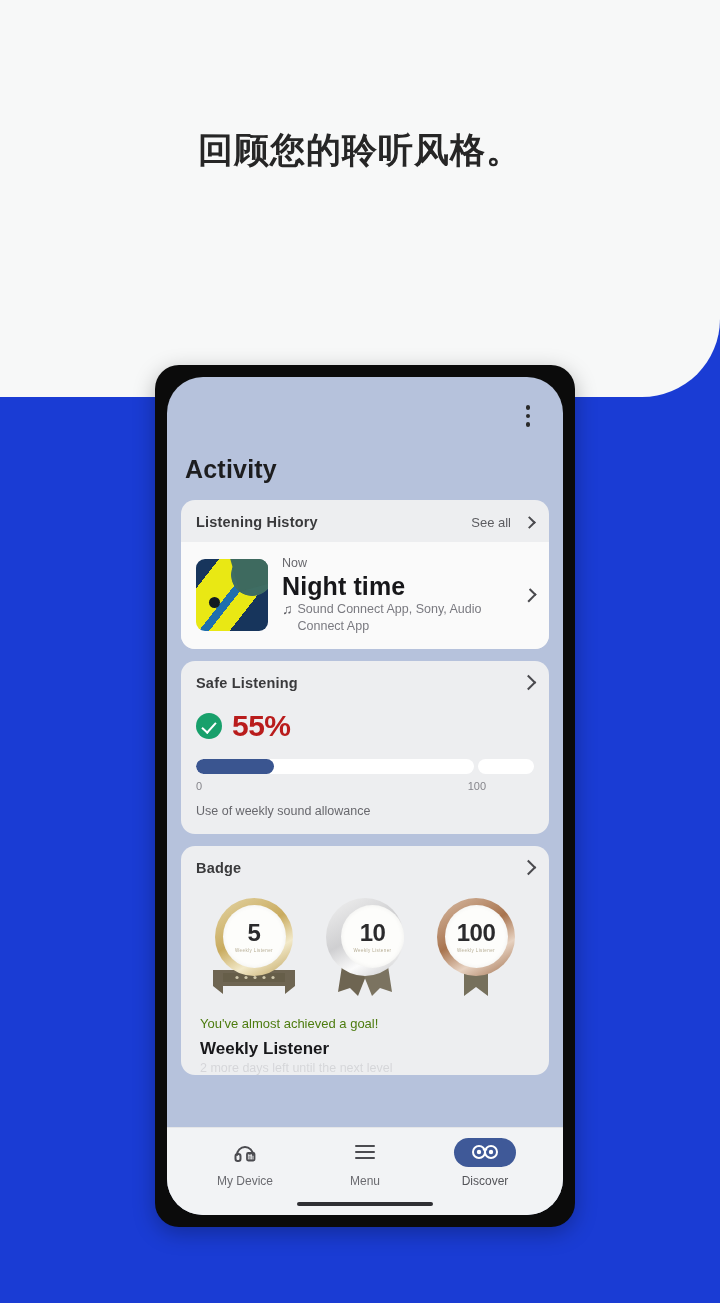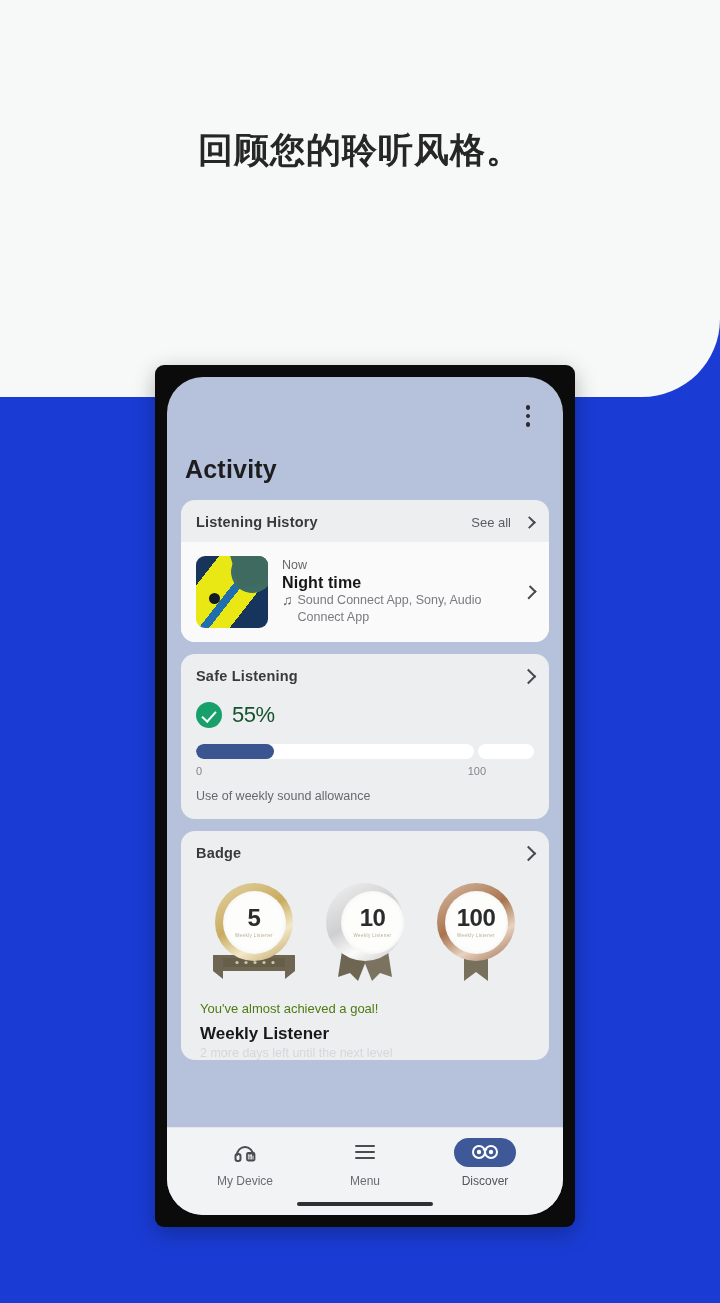--- a/index.html
+++ b/index.html
@@ -43,21 +43,21 @@
   }
 
   
   .phone {
     position: absolute;
     left: 155px;
     top: 365px;
     width: 420px;
     height: 862px;
     background: #0b0b0b;
-    border-radius: 9px;
+    border-radius: 24px;
     padding: 12px;
     box-shadow: 0 6px 22px rgba(0,0,0,.28);
   }
 
   .screen {
     position: relative;
     width: 100%;
     height: 100%;
     border-radius: 36px;
     overflow: hidden;
@@ -185,21 +185,21 @@
     transform: rotate(-16deg);
   }
 
   .history-text { flex: 1 1 auto; min-width: 0; }
   .h-now {
     font-size: 12.5px;
     color: #68686d;
     margin-bottom: 2px;
   }
   .h-title {
-    font-size: 16px;
+    font-size: 25px;
     font-weight: 700;
     color: #17171a;
     letter-spacing: .1px;
   }
   .h-meta {
     font-size: 12.5px;
     color: #7a7a80;
     line-height: 1.35;
     display: flex;
     gap: 5px;
@@ -230,23 +230,23 @@
   .check::after {
     content: "";
     position: absolute;
     left: 8.5px; top: 6px;
     width: 6px; height: 12px;
     border-right: 2.6px solid #fff;
     border-bottom: 2.6px solid #fff;
     transform: rotate(42deg);
   }
   .pct {
-    font-size: 22px;
-    font-weight: 400;
-    color: #14532d;
+    font-size: 30px;
+    font-weight: 700;
+    color: #b91c1c;
     letter-spacing: -.5px;
   }
 
   .bar-wrap {
     position: relative;
     height: 15px;
     display: flex;
     gap: 4px;
     align-items: stretch;
   }

